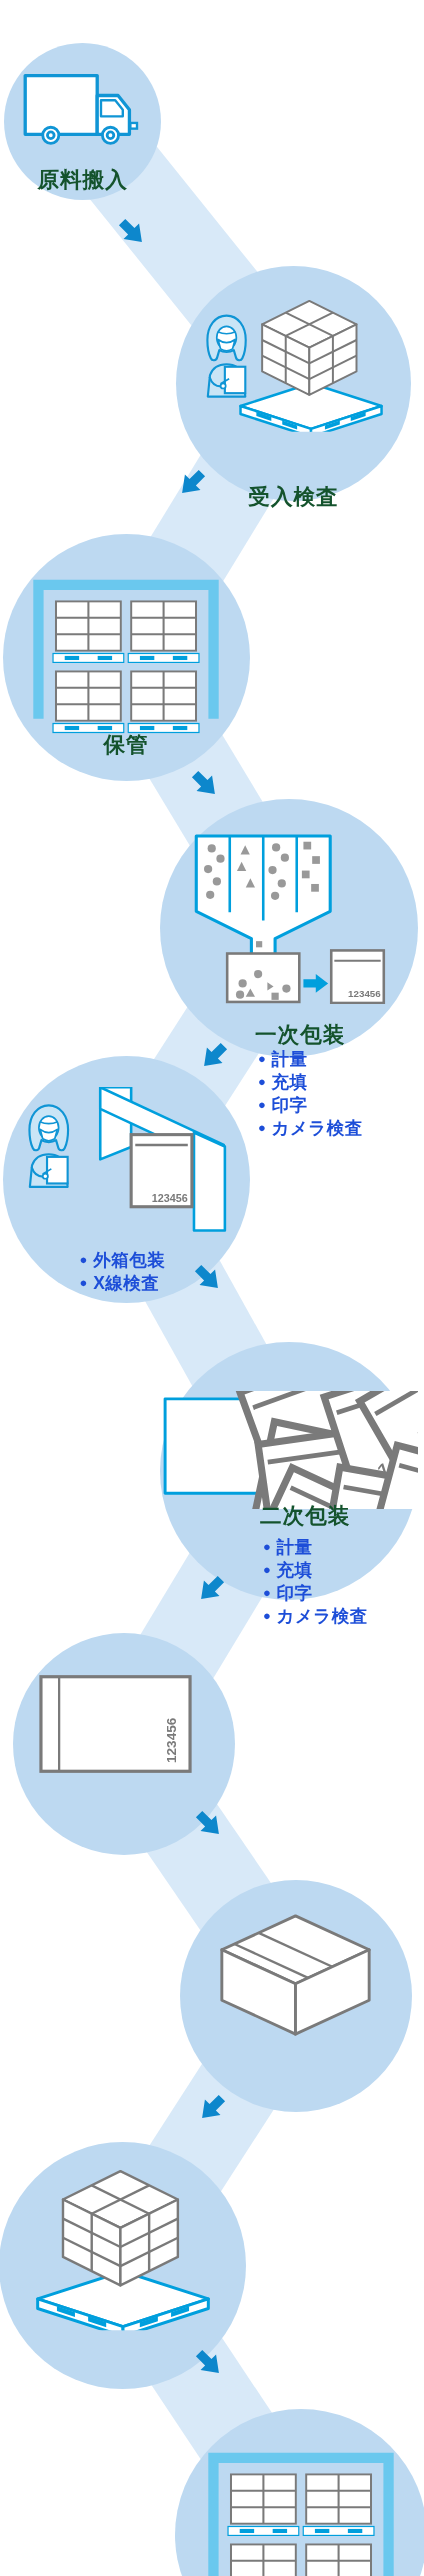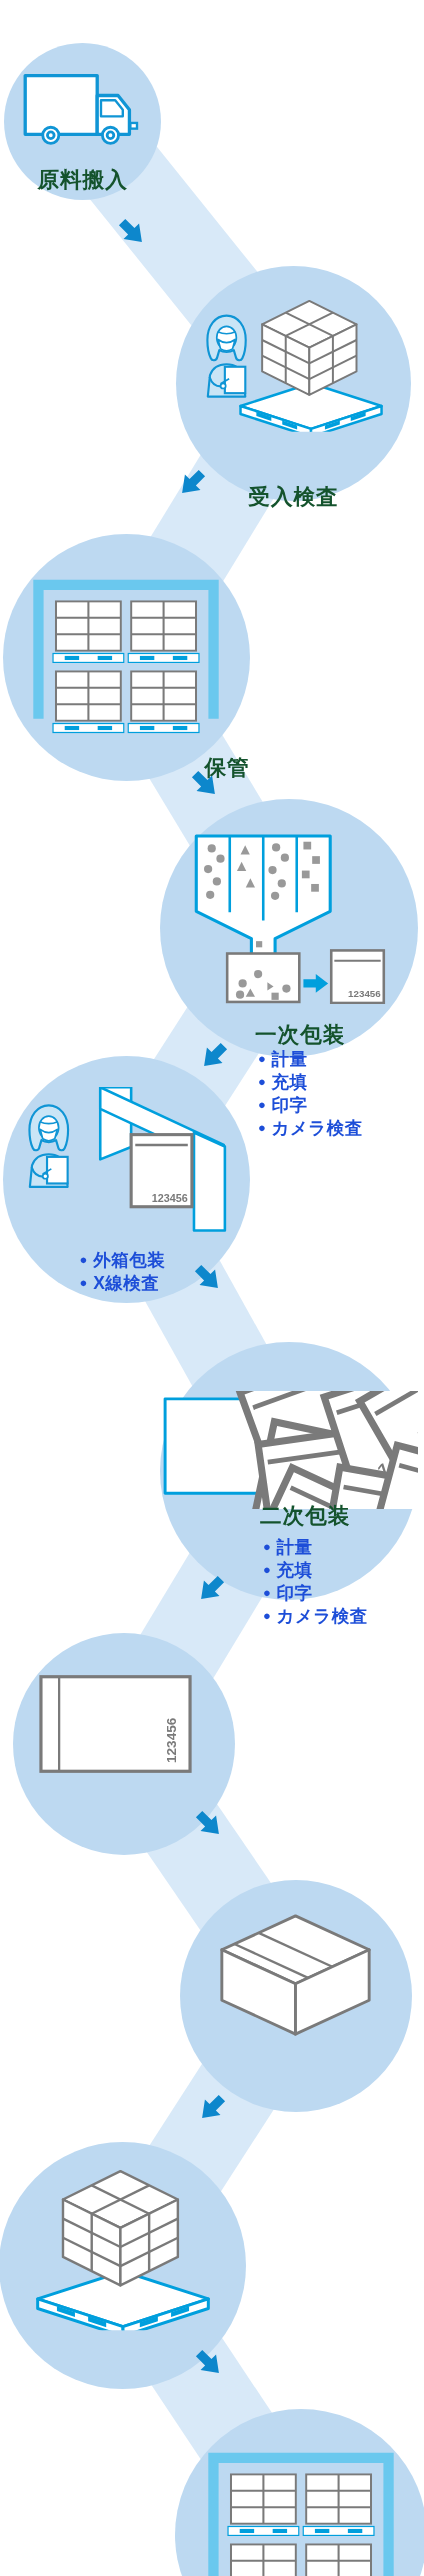--- a/index.html
+++ b/index.html
@@ -132,21 +132,21 @@
       <path d="M30,300 V40 H370 V300" fill="none" stroke="#6AC8EE" stroke-width="20"></path>
       <use href="#sym-grid23" x="62" y="70" width="130" height="100"></use>
       <use href="#sym-grid23" x="208" y="70" width="130" height="100"></use>
       <use href="#sym-palletbar" x="57" y="172" width="140" height="20"></use>
       <use href="#sym-palletbar" x="203" y="172" width="140" height="20"></use>
       <use href="#sym-grid23" x="62" y="206" width="130" height="100"></use>
       <use href="#sym-grid23" x="208" y="206" width="130" height="100"></use>
       <use href="#sym-palletbar" x="57" y="308" width="140" height="20"></use>
       <use href="#sym-palletbar" x="203" y="308" width="140" height="20"></use>
     </svg>
-    <div class="stage-label" style="top:222px;text-align:right;">保管</div>
+    <div class="stage-label" style="top:199px;">保管</div>
   </div>
 
   <div class="stage" style="left:160px;top:799px;width:258px;height:258px;">
     <svg class="icon" style="left:31px;top:35px;" width="196" height="170" viewBox="0 0 380 330">
       <path d="M10,4 H270 V150 L163,203 V240 H117 V203 L10,150 Z" fill="#ffffff" stroke="#009FDD" stroke-width="6" stroke-linejoin="round"></path>
       <path d="M75,4 V152 M140,4 V168 M205,4 V152" fill="none" stroke="#009FDD" stroke-width="5"></path>
       <g fill="#999999">
         <circle cx="40" cy="28" r="8"></circle>
           <circle cx="57" cy="48" r="8"></circle>
           <circle cx="33" cy="68" r="8"></circle>

